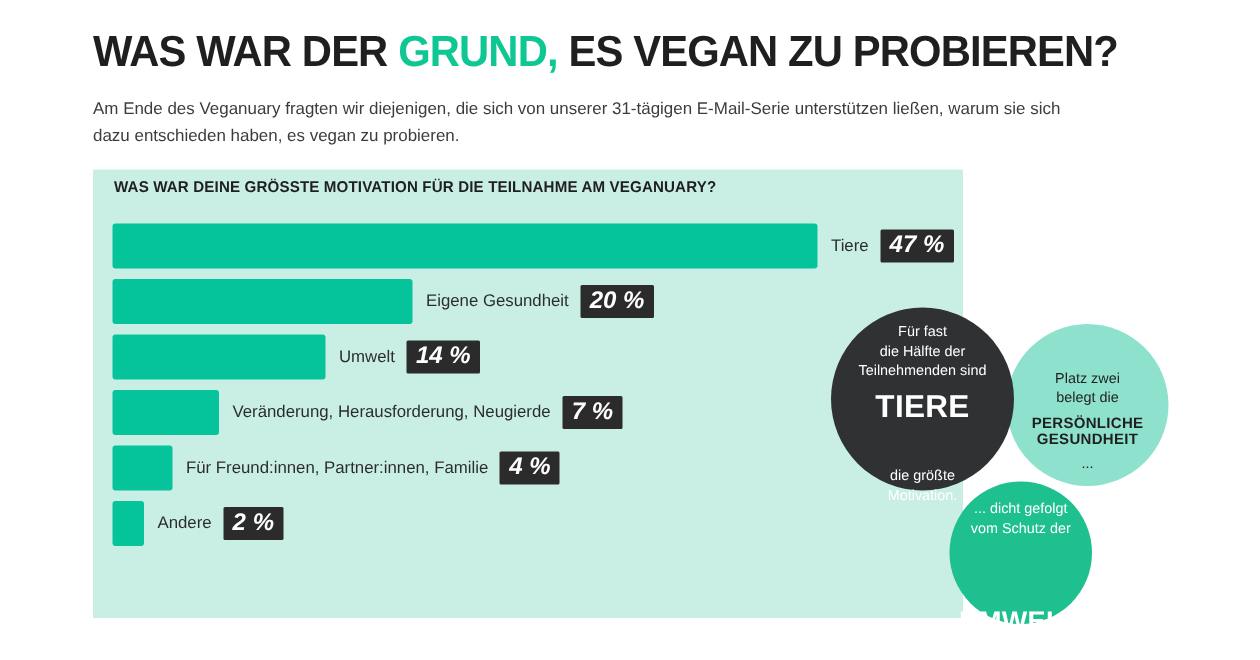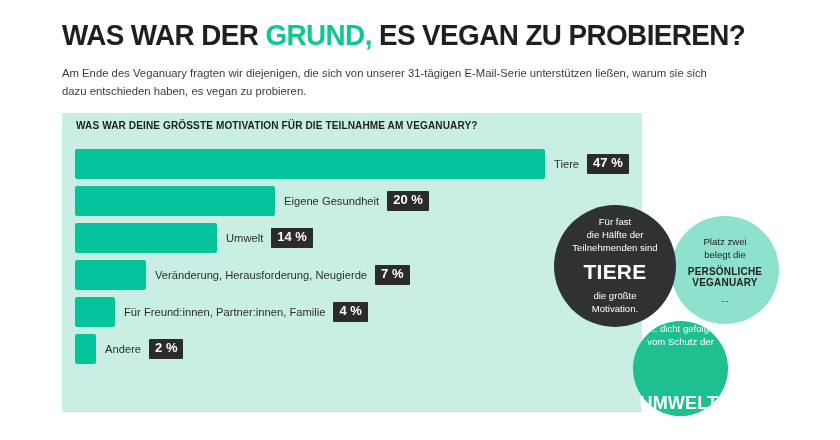--- a/index.html
+++ b/index.html
@@ -91,42 +91,44 @@
   .row-label {
     font-size: 11.2px;
     color: #2d2d2d;
     margin-left: 9px;
     white-space: nowrap;
   }
   .badge {
     margin-left: 8px;
     background: #2b2b2b;
     color: #ffffff;
-    font-size: 13px;
+    font-size: 16px;
     font-weight: 700;
     padding: 2px 6px 3px 6px;
     border-radius: 1px;
     white-space: nowrap;
     line-height: 1.1;
+    font-style: italic;
   }
 
   
   .circle {
     position: absolute;
     border-radius: 50%;
     display: flex;
     flex-direction: column;
     align-items: center;
     justify-content: center;
     text-align: center;
     box-sizing: border-box;
   }
   .circle .small {
     font-size: 9.6px;
     line-height: 1.35;
+    margin-top: 22px;
   }
   .circle .big {
     font-size: 20px;
     font-weight: 700;
     line-height: 1.12;
     letter-spacing: 0.2px;
   }
   .circle .dots {
     font-size: 9.6px;
     line-height: 1;
@@ -239,21 +241,21 @@
     </div>
   </div>
 
   <div class="circle circle-mint">
     <div class="small">
       <div>Platz zwei</div>
       <div>belegt die</div>
     </div>
     <div class="big">
       <div>PERSÖNLICHE</div>
-      <div>VEGANUARY</div>
+      <div>GESUNDHEIT</div>
     </div>
     <div class="dots">...</div>
   </div>
 
   <div class="circle circle-green">
     <div class="small">
       <div>... dicht gefolgt</div>
       <div>vom Schutz der</div>
     </div>
     <div class="big">UMWELT.</div>

